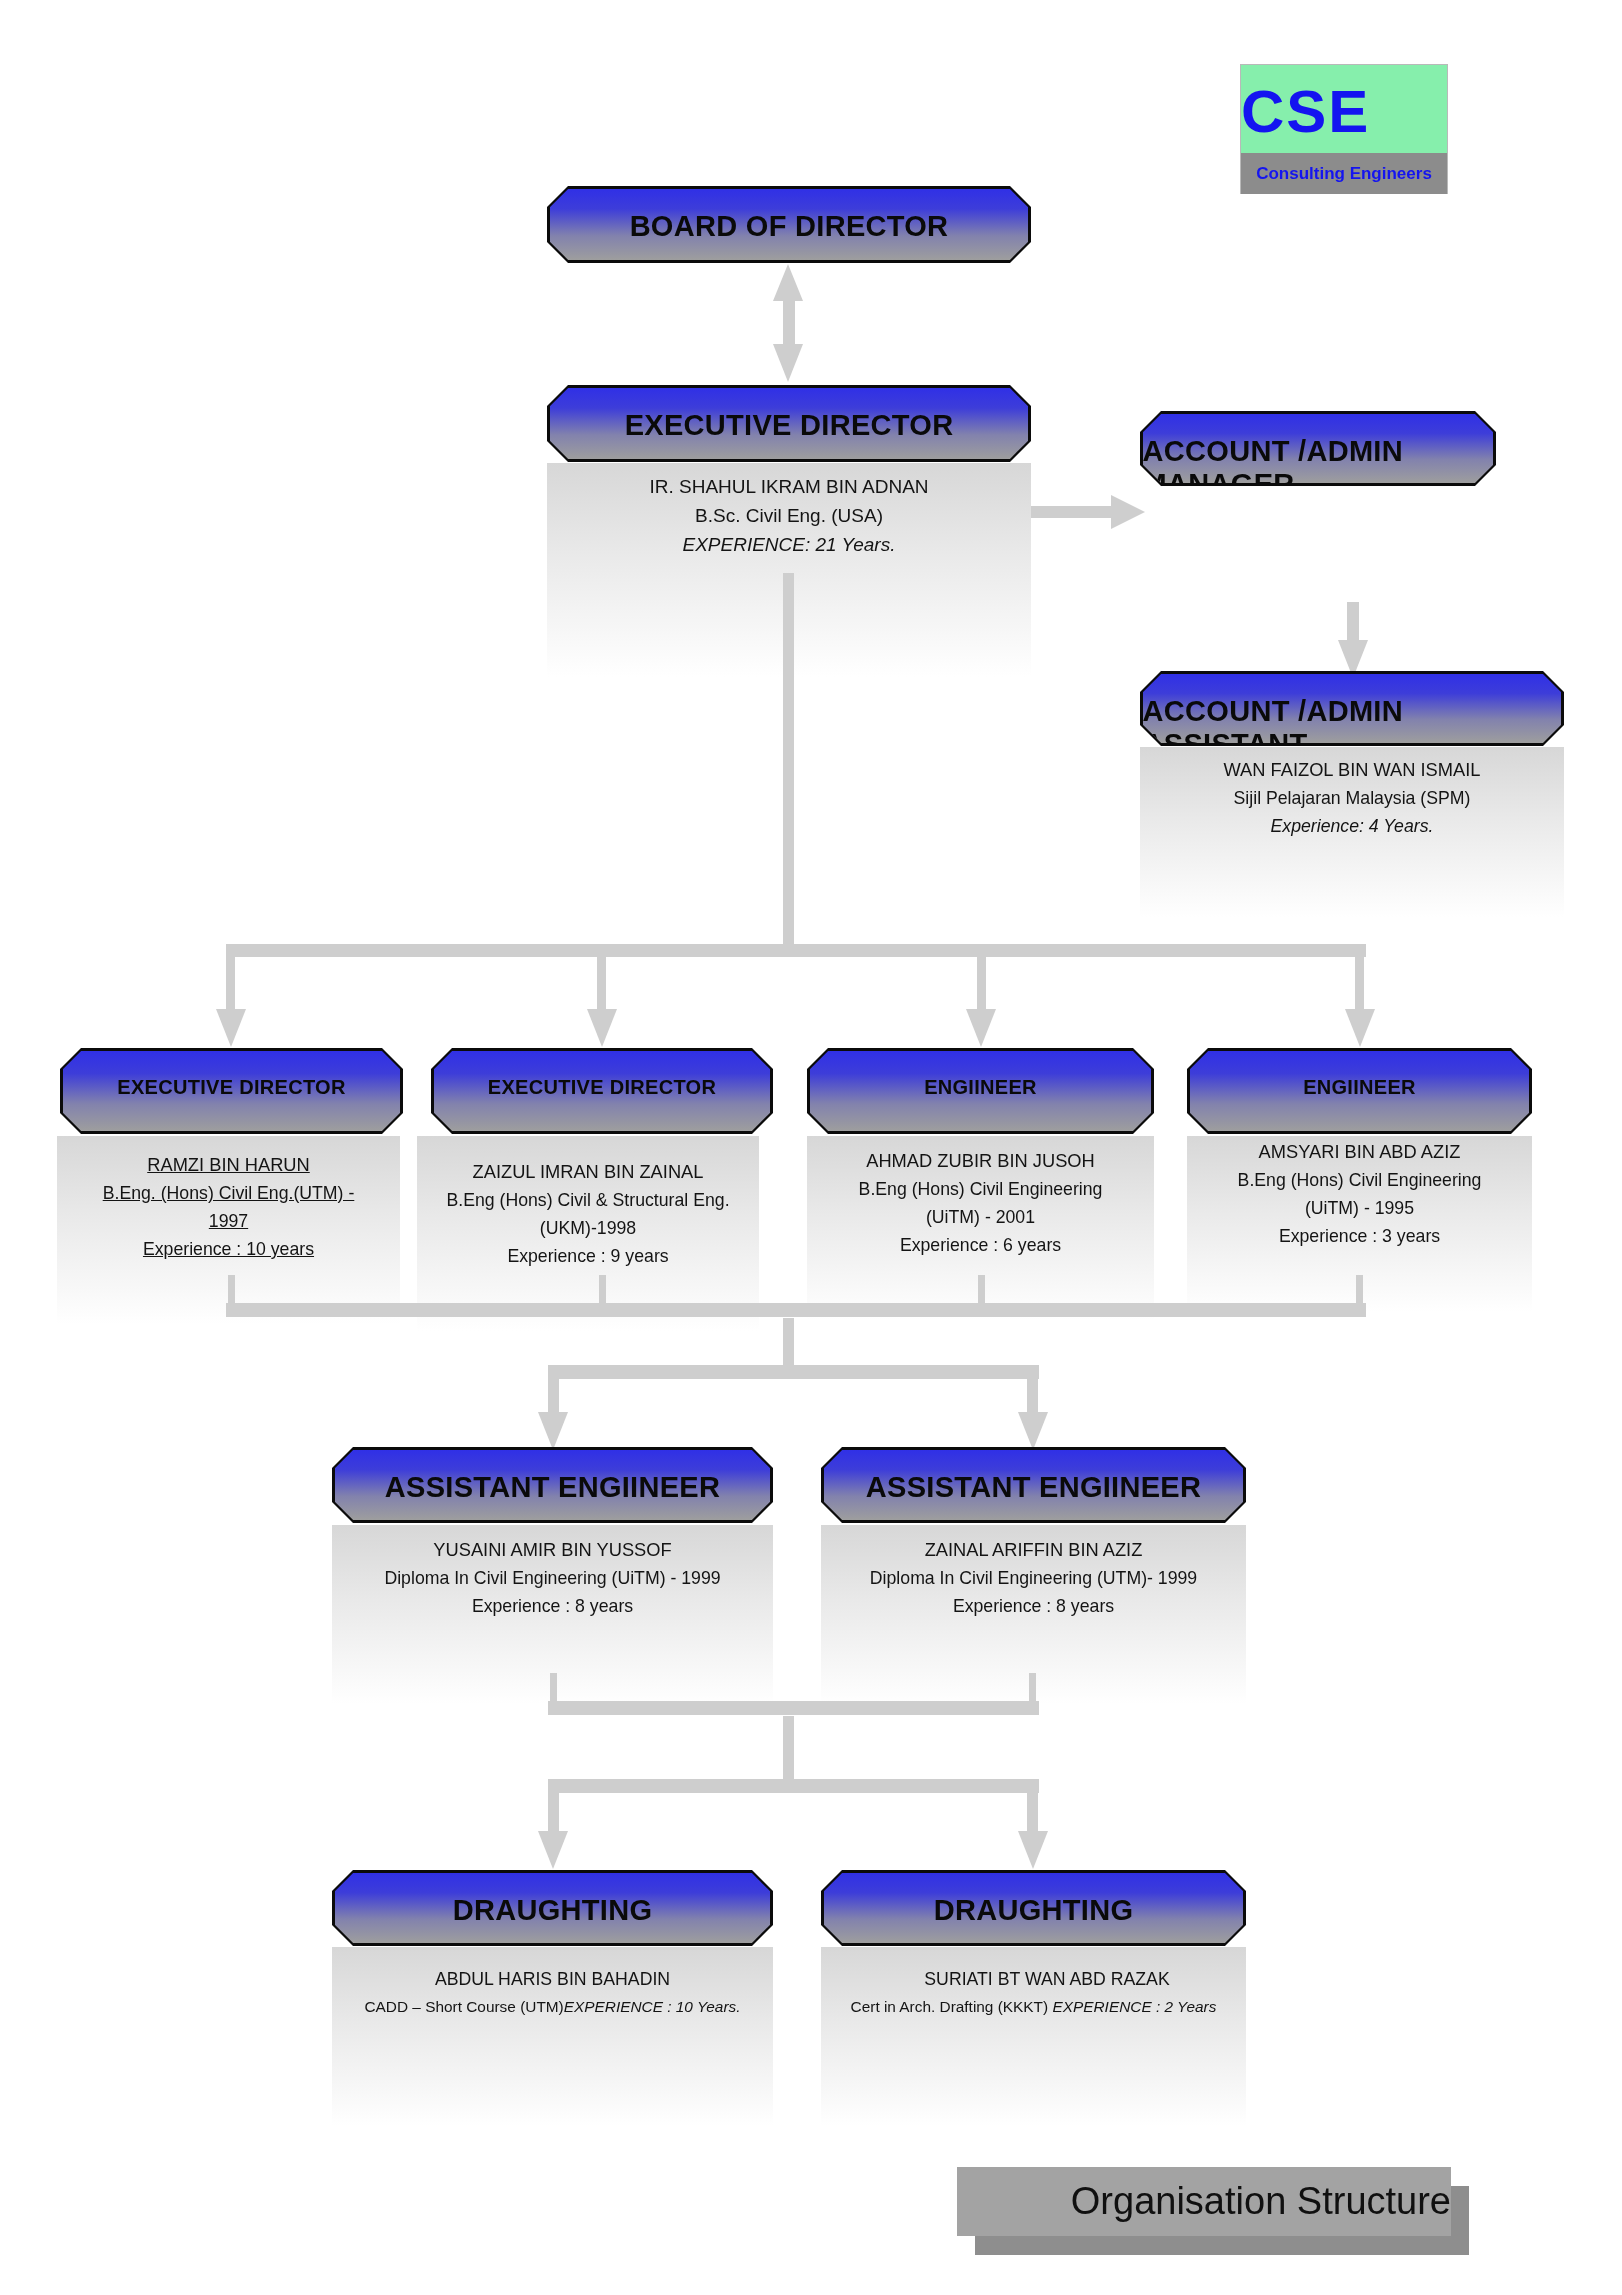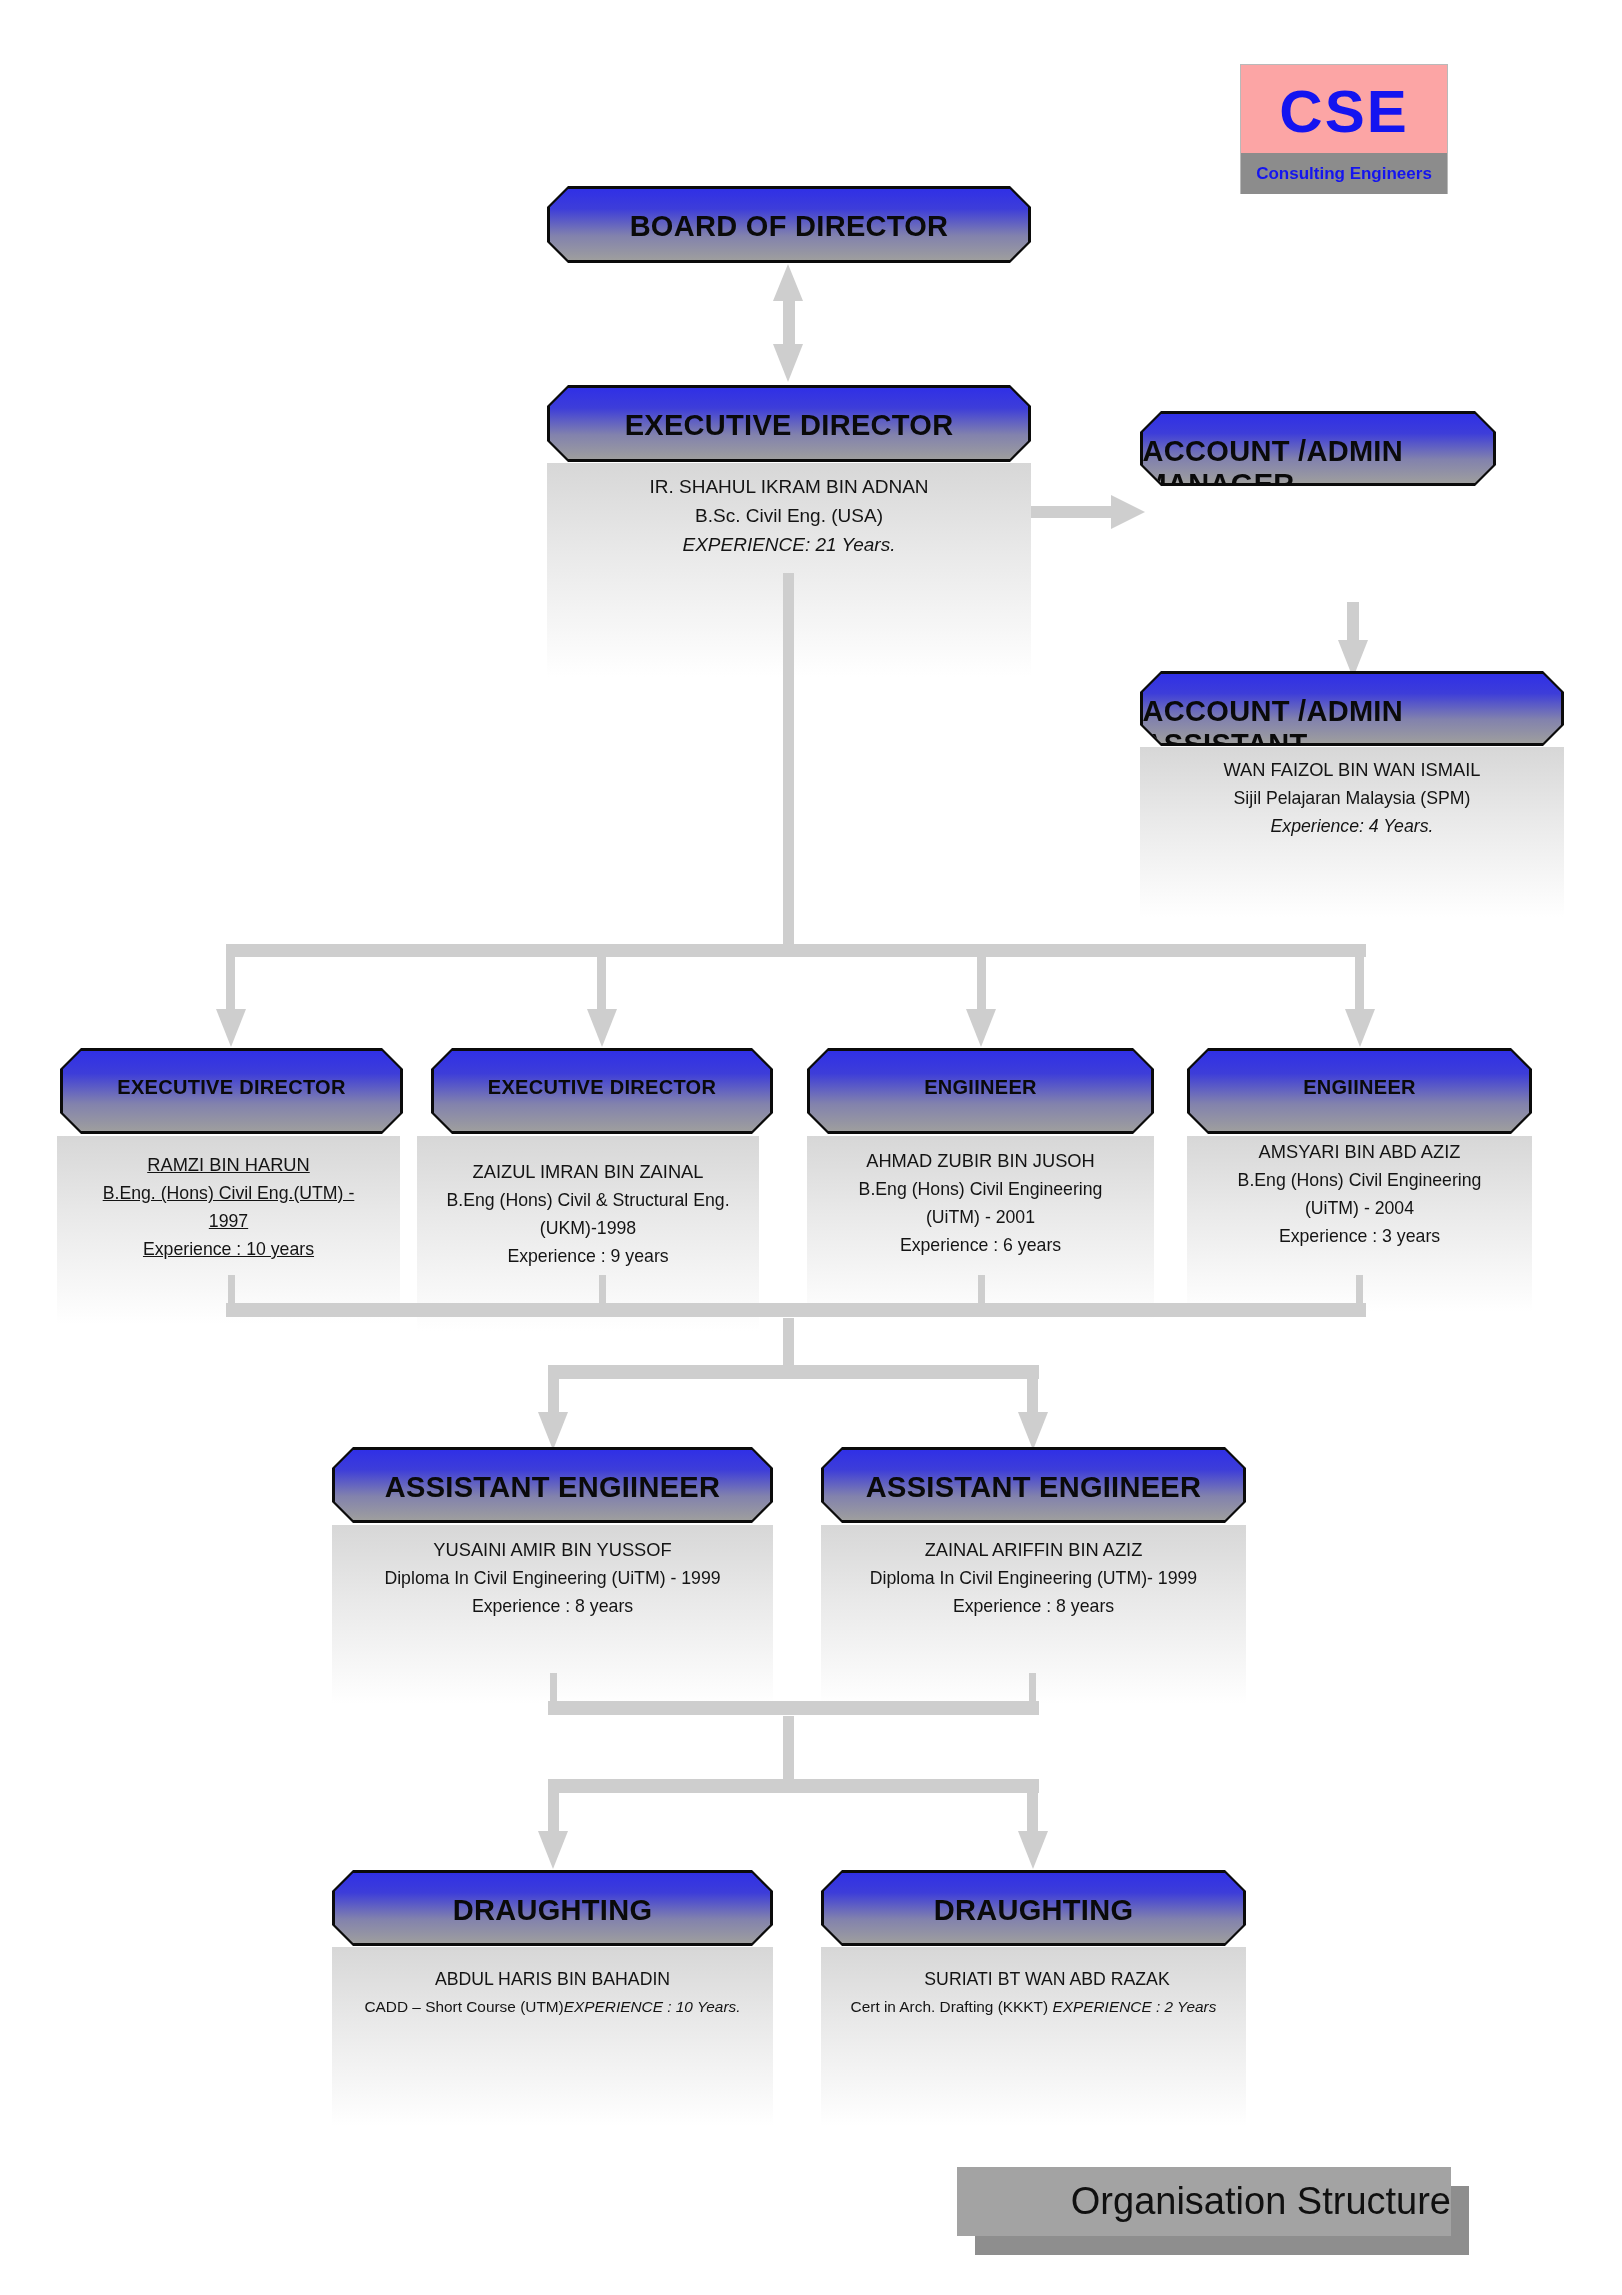--- a/index.html
+++ b/index.html
@@ -40,22 +40,22 @@
   .ah-up{position:absolute;width:0;height:0;
     border-left:15.7px solid transparent;border-right:15.7px solid transparent;
     border-bottom:37px solid #cecece;}
   .ah-right{position:absolute;width:0;height:0;
     border-top:17px solid transparent;border-bottom:17px solid transparent;
     border-left:34px solid #cecece;}
 
   
   .logo{position:absolute;left:1241px;top:65px;width:206px;height:128px;
     outline:0.7px solid #b9b9b9;}
-  .logo-top{position:absolute;left:0;top:0;width:100%;height:92px;background:#fca5a5;
-    display:flex;align-items:center;justify-content:center;}
+  .logo-top{position:absolute;left:0;top:0;width:100%;height:92px;background:#86efac;
+    display:flex;align-items:center;}
   .logo-acronym{font-size:60px;font-weight:bold;color:#1414f0;letter-spacing:2px;}
   .logo-band{position:absolute;left:0;top:88px;width:100%;height:41px;background:#8c8c8c;
     display:flex;align-items:center;justify-content:center;}
   .logo-tagline{font-size:17px;font-weight:bold;color:#1414f0;}
 
   
   .footer-shadow{position:absolute;left:975px;top:2186px;width:494px;height:69px;background:#8e8e8e;}
   .footer-box{position:absolute;left:957px;top:2167px;width:494px;height:69px;background:#a3a3a3;
     display:flex;align-items:center;justify-content:flex-end;}
   .footer-title{font-size:38px;color:#101010;}
@@ -182,21 +182,21 @@
 
   <div class="octo" style="left:1187px;top:1048px;width:345px;height:86px;">
     <div class="ob"></div>
     <div class="of">
       <span class="tt t31">ENGIINEER</span>
     </div>
   </div>
   <div class="panel" style="left:1187px;top:1136px;width:345px;height:183px;padding-top:2px;">
     <span class="ln" style="font-size:18.3px;line-height:28px;">AMSYARI BIN ABD AZIZ</span>
     <span class="ln q27">B.Eng (Hons) Civil Engineering</span>
-    <span class="ln q27">(UiTM) - 2004</span>
+    <span class="ln q27">(UiTM) - 1995</span>
     <span class="ln q27">Experience : 3 years</span>
   </div>
 
   <div>
     <div class="cl" style="left:228px;top:1275px;width:6.5px;height:31px;"></div>
     <div class="cl" style="left:599px;top:1275px;width:6.5px;height:31px;"></div>
     <div class="cl" style="left:978px;top:1275px;width:6.5px;height:31px;"></div>
     <div class="cl" style="left:1356px;top:1275px;width:6.5px;height:31px;"></div>
     <div class="cl" style="left:226px;top:1303px;width:1140px;height:14.4px;"></div>
     <div class="cl" style="left:783px;top:1318px;width:10.5px;height:50px;"></div>

